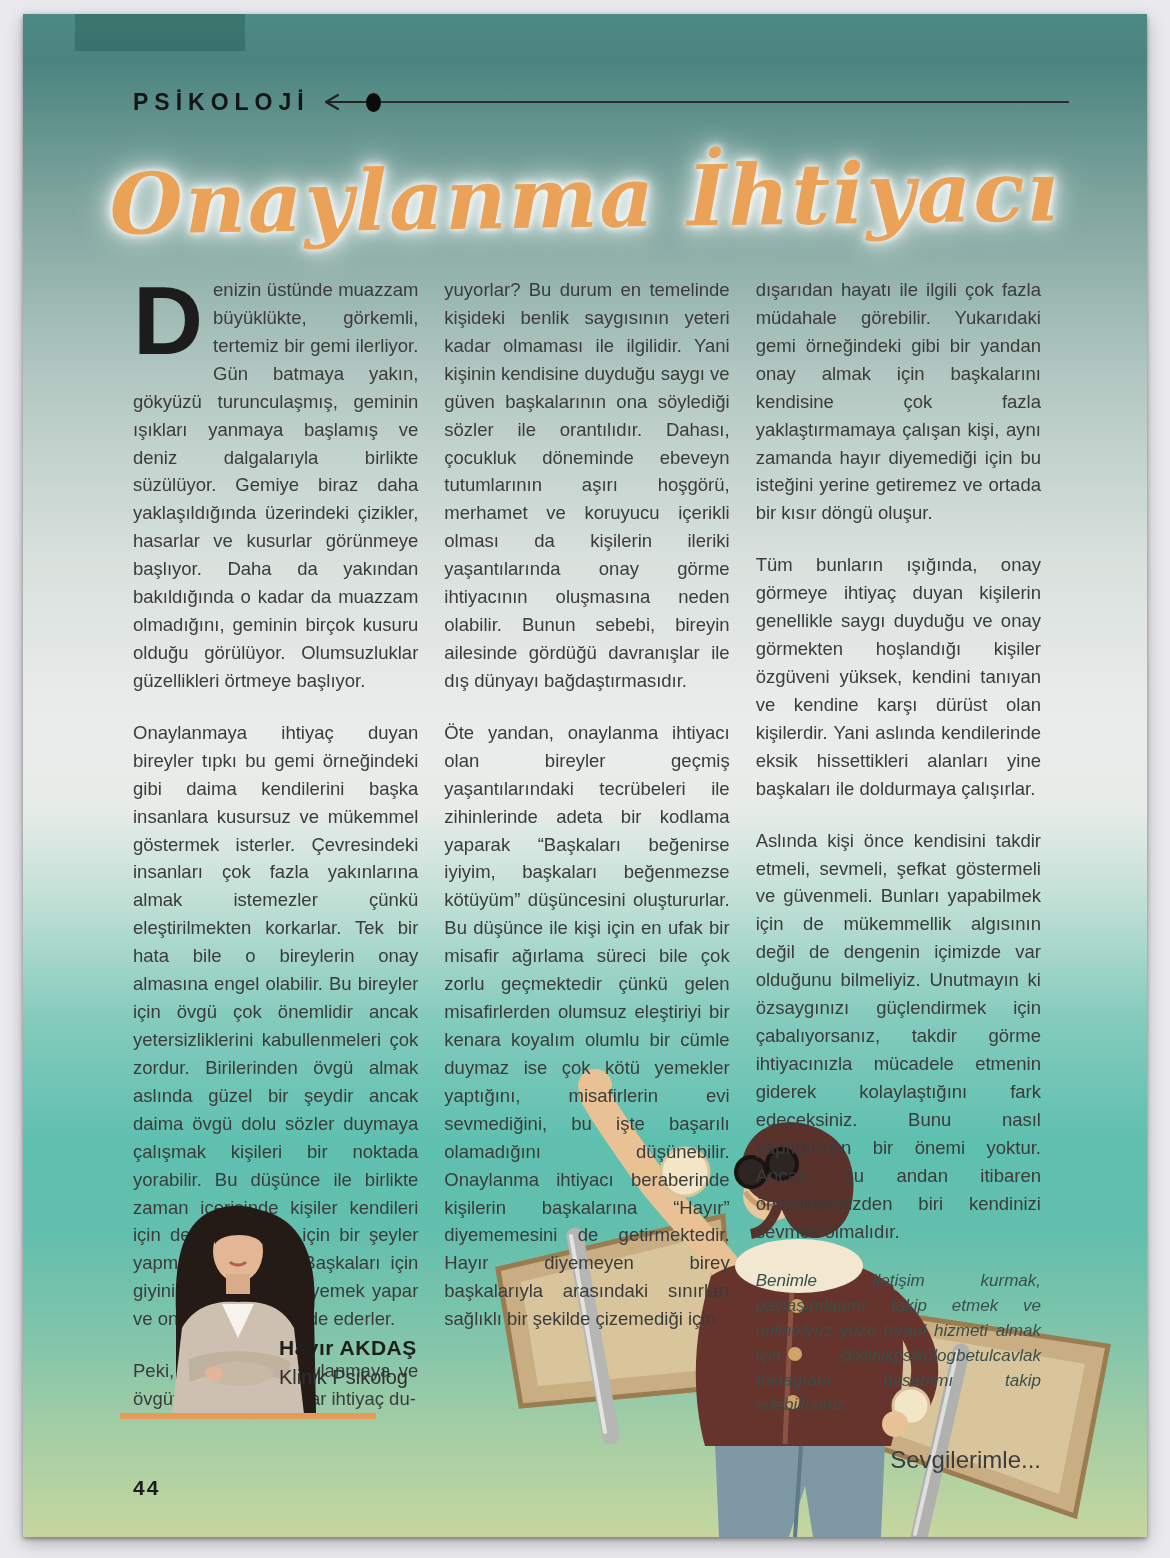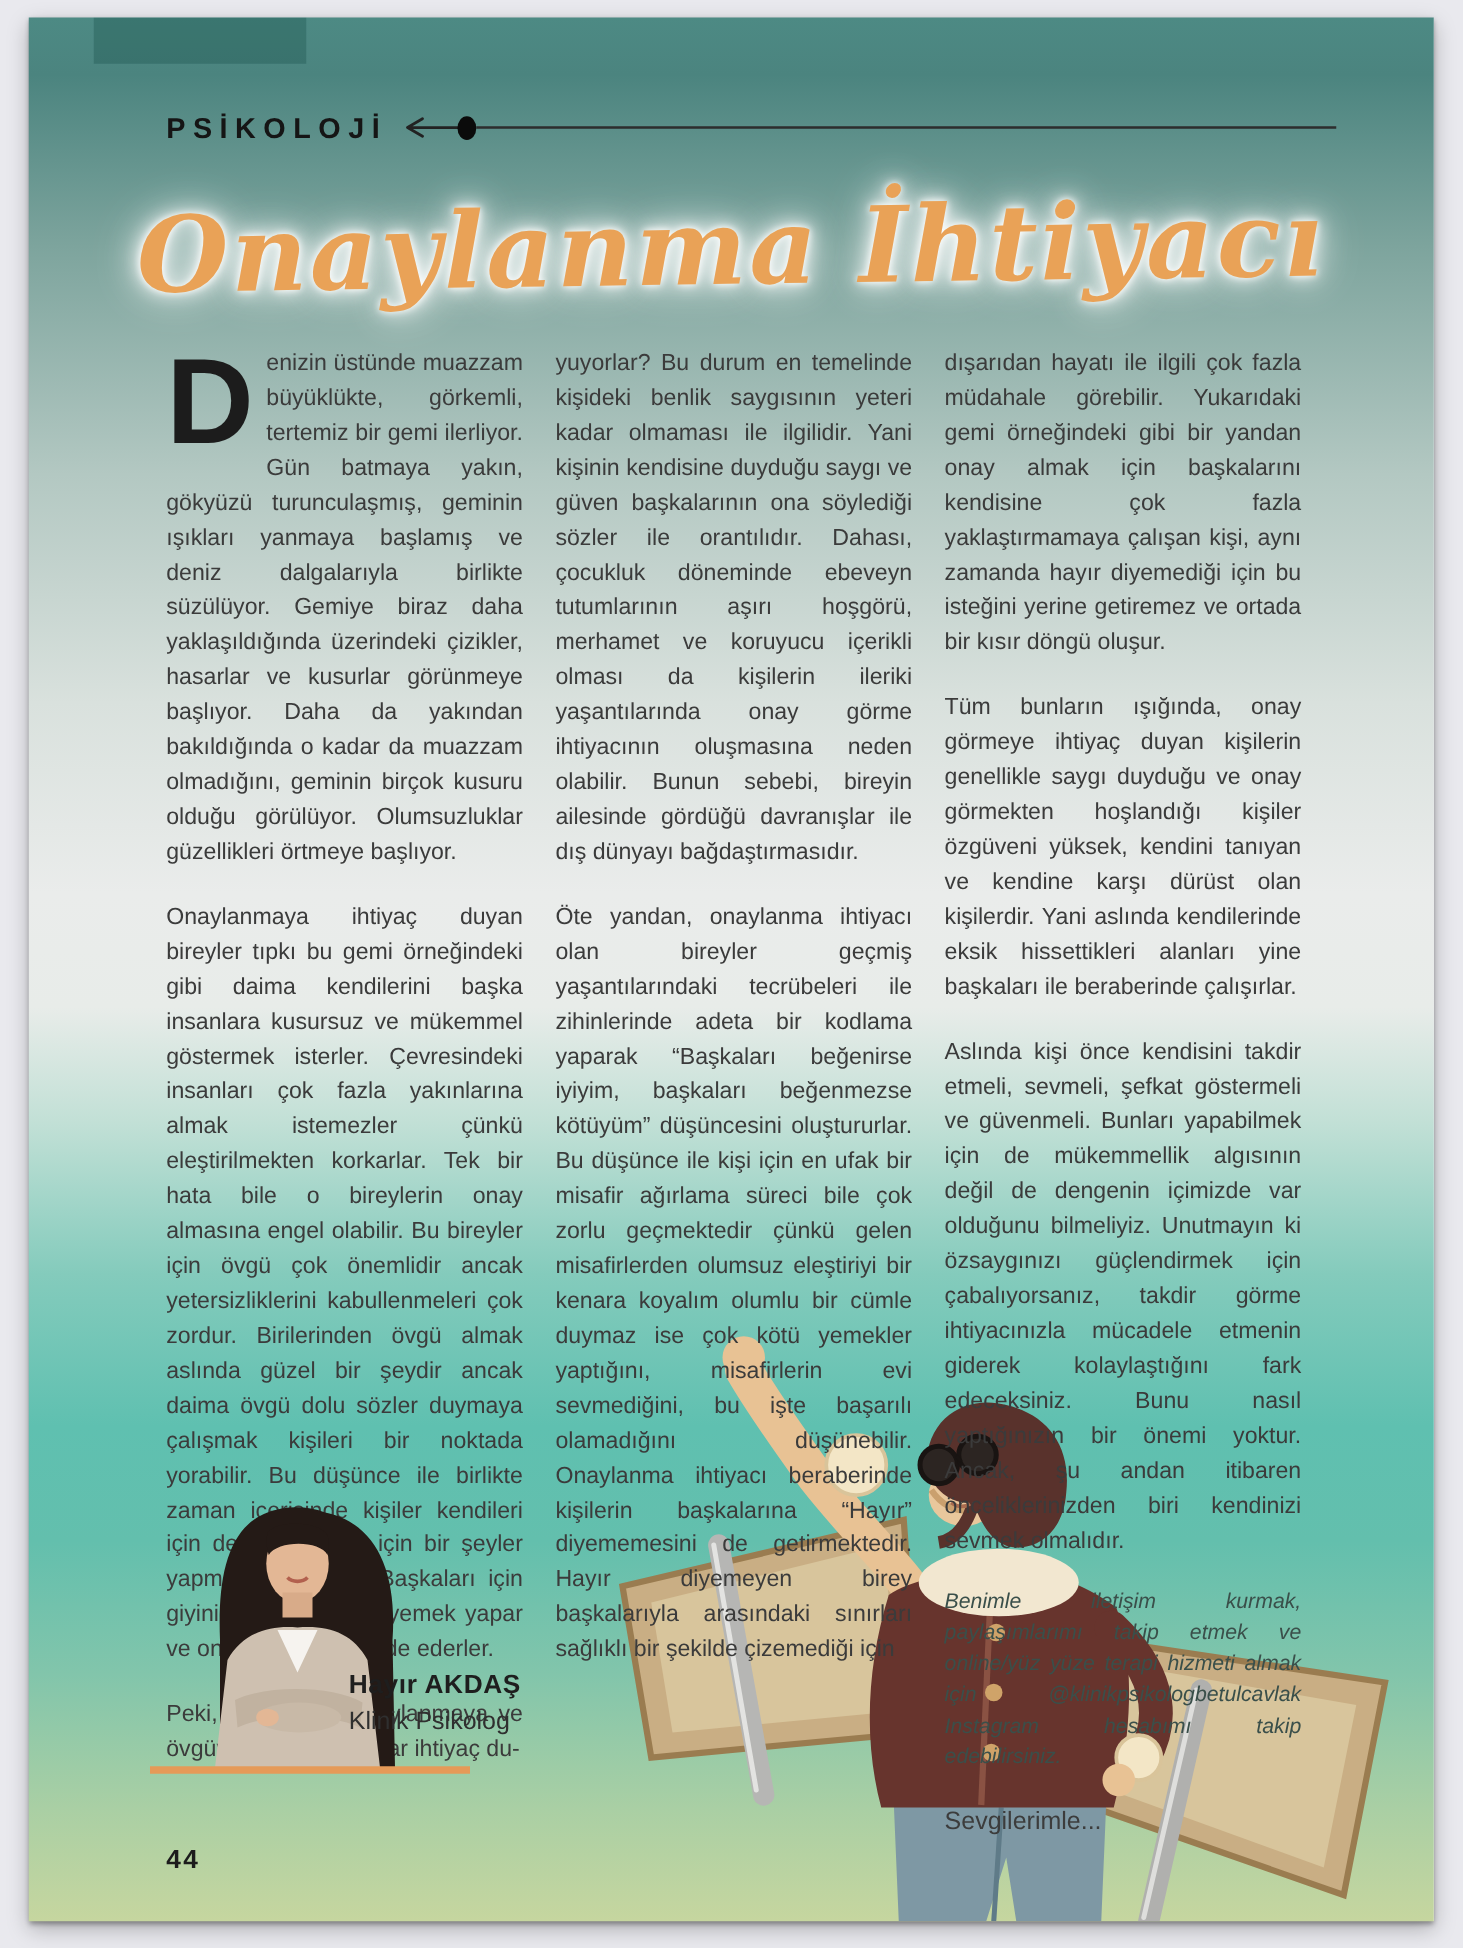--- a/index.html
+++ b/index.html
@@ -70,21 +70,21 @@
   }
   .col p{margin:0 0 24px 0;}
   .dropcap{
     float:left;
     font-size:97px;line-height:.78;font-weight:bold;color:#1c1c1c;
     margin:7px 10px 2px 0;
   }
   .note{
     font-style:italic;font-size:17px;line-height:1.46;color:#3a4f4a;
   }
-  .signoff{text-align:left;font-size:20px;color:#3c3c3c;margin-top:14px;}
+  .signoff{text-align:right;font-size:24px;color:#3c3c3c;margin-top:14px;}
   .kid-photo{position:absolute;left:460px;top:1040px;width:664px;height:483px;z-index:1;}
   .author-photo{position:absolute;left:95px;top:1190px;width:262px;height:210px;z-index:3;}
   .accent-bar{
     position:absolute;left:97px;top:1399px;width:256px;height:6px;
     background:#E59A58;z-index:4;
   }
   .author-name{
     position:absolute;left:256px;top:1322px;z-index:4;
     font-size:21px;font-weight:bold;color:#1e1e1e;letter-spacing:.5px;
   }
@@ -120,21 +120,21 @@
       <p><span class="dropcap">D</span><span>enizin üstünde muazzam büyüklükte, görkemli, tertemiz bir gemi ilerliyor. Gün batmaya yakın, gökyüzü turunculaşmış, geminin ışıkları yanmaya başlamış ve deniz dalgalarıyla birlikte süzülüyor. Gemiye biraz daha yaklaşıldığında üzerindeki çizikler, hasarlar ve kusurlar görünmeye başlıyor. Daha da yakından bakıldığında o kadar da muazzam olmadığını, geminin birçok kusuru olduğu görülüyor. Olumsuzluklar güzellikleri örtmeye başlıyor.</span></p>
       <p>Onaylanmaya ihtiyaç duyan bireyler tıpkı bu gemi örneğindeki gibi daima kendilerini başka insanlara kusursuz ve mükemmel göstermek isterler. Çevresindeki insanları çok fazla yakınlarına almak istemezler çünkü eleştirilmekten korkarlar. Tek bir hata bile o bireylerin onay almasına engel olabilir. Bu bireyler için övgü çok önemlidir ancak yetersizliklerini kabullenmeleri çok zordur. Birilerinden övgü almak aslında güzel bir şeydir ancak daima övgü dolu sözler duymaya çalışmak kişileri bir noktada yorabilir. Bu düşünce ile birlikte zaman içerisinde kişiler kendileri için değil başkaları için bir şeyler yapmaya başlarlar. Başkaları için giyinir, başkaları için yemek yapar ve onlar için başarı elde ederler.</p>
       <p>Peki, bu bireyler onaylanmaya ve övgüye neden bu kadar ihtiyaç du-</p>
     </div>
     <div class="col">
       <p>yuyorlar? Bu durum en temelinde kişideki benlik saygısının yeteri kadar olmaması ile ilgilidir. Yani kişinin kendisine duyduğu saygı ve güven başkalarının ona söylediği sözler ile orantılıdır. Dahası, çocukluk döneminde ebeveyn tutumlarının aşırı hoşgörü, merhamet ve koruyucu içerikli olması da kişilerin ileriki yaşantılarında onay görme ihtiyacının oluşmasına neden olabilir. Bunun sebebi, bireyin ailesinde gördüğü davranışlar ile dış dünyayı bağdaştırmasıdır.</p>
       <p>Öte yandan, onaylanma ihtiyacı olan bireyler geçmiş yaşantılarındaki tecrübeleri ile zihinlerinde adeta bir kodlama yaparak “Başkaları beğenirse iyiyim, başkaları beğenmezse kötüyüm” düşüncesini oluştururlar. Bu düşünce ile kişi için en ufak bir misafir ağırlama süreci bile çok zorlu geçmektedir çünkü gelen misafirlerden olumsuz eleştiriyi bir kenara koyalım olumlu bir cümle duymaz ise çok kötü yemekler yaptığını, misafirlerin evi sevmediğini, bu işte başarılı olamadığını düşünebilir. Onaylanma ihtiyacı beraberinde kişilerin başkalarına “Hayır” diyememesini de getirmektedir. Hayır diyemeyen birey başkalarıyla arasındaki sınırları sağlıklı bir şekilde çizemediği için</p>
     </div>
     <div class="col">
       <p>dışarıdan hayatı ile ilgili çok fazla müdahale görebilir. Yukarıdaki gemi örneğindeki gibi bir yandan onay almak için başkalarını kendisine çok fazla yaklaştırmamaya çalışan kişi, aynı zamanda hayır diyemediği için bu isteğini yerine getiremez ve ortada bir kısır döngü oluşur.</p>
-      <p>Tüm bunların ışığında, onay görmeye ihtiyaç duyan kişilerin genellikle saygı duyduğu ve onay görmekten hoşlandığı kişiler özgüveni yüksek, kendini tanıyan ve kendine karşı dürüst olan kişilerdir. Yani aslında kendilerinde eksik hissettikleri alanları yine başkaları ile beraberinde çalışırlar.</p>
+      <p>Tüm bunların ışığında, onay görmeye ihtiyaç duyan kişilerin genellikle saygı duyduğu ve onay görmekten hoşlandığı kişiler özgüveni yüksek, kendini tanıyan ve kendine karşı dürüst olan kişilerdir. Yani aslında kendilerinde eksik hissettikleri alanları yine başkaları ile doldurmaya çalışırlar.</p>
       <p>Aslında kişi önce kendisini takdir etmeli, sevmeli, şefkat göstermeli ve güvenmeli. Bunları yapabilmek için de mükemmellik algısının değil de dengenin içimizde var olduğunu bilmeliyiz. Unutmayın ki özsaygınızı güçlendirmek için çabalıyorsanız, takdir görme ihtiyacınızla mücadele etmenin giderek kolaylaştığını fark edeceksiniz. Bunu nasıl yaptığınızın bir önemi yoktur. Ancak, şu andan itibaren önceliklerinizden biri kendinizi sevmek olmalıdır.</p>
       <p class="note">Benimle iletişim kurmak, paylaşımlarımı takip etmek ve online/yüz yüze terapi hizmeti almak için @klinikpsikologbetulcavlak Instagram hesabımı takip edebilirsiniz.</p>
       <p class="signoff">Sevgilerimle...</p>
     </div>
   </div>
 
   <svg class="kid-photo" viewBox="0 0 664 483">
 
     <polygon points="15,215 240,162 252,332 38,352" fill="#c9ae84" stroke="#9a7c50" stroke-width="5"></polygon>
     <polygon points="38,228 225,182 234,315 55,332" fill="#d8c59c"></polygon>

